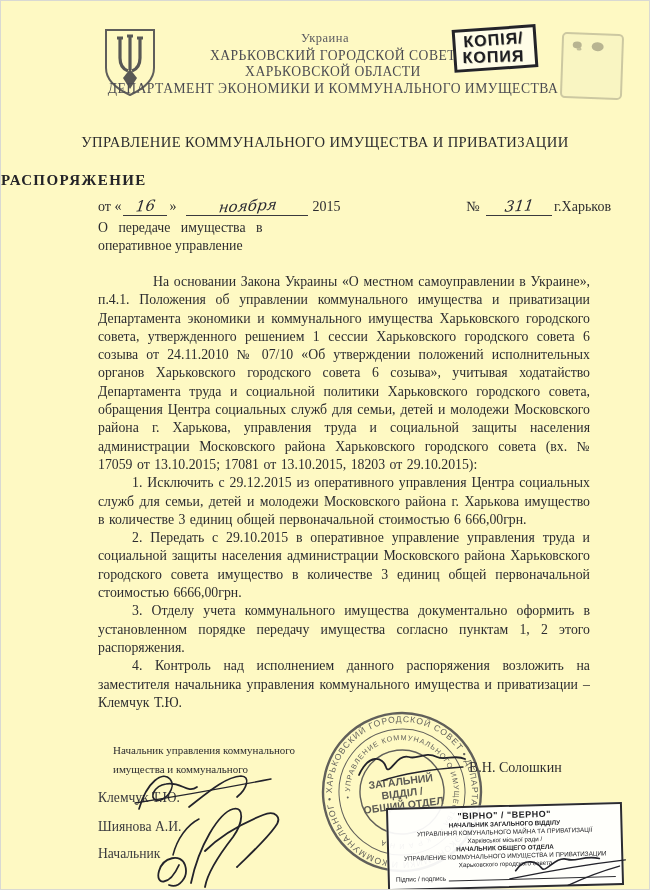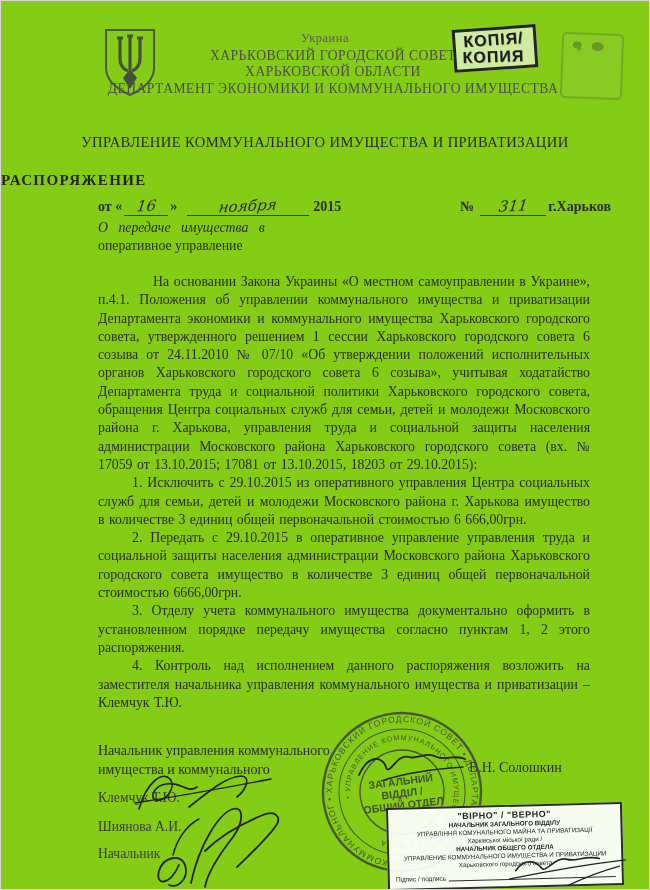--- a/index.html
+++ b/index.html
@@ -1,52 +1,52 @@
 <!DOCTYPE html>
 <html><head>
 <meta charset="utf-8">
 <style>
   html,body{margin:0;padding:0;background:#e9e9e5;}
   .page{
     position:relative;width:650px;height:890px;margin:0 auto;
-    background:#84cc16;border:1px solid #d9d9d3;box-sizing:border-box;
+    background:#fef9c3;border:1px solid #d9d9d3;box-sizing:border-box;
     font-family:"Liberation Serif","DejaVu Serif",serif;color:#2d2d30;
     overflow:hidden;
   }
   
   .arms{position:absolute;left:96px;top:26px;width:66px;height:76px;opacity:.85;}
   .hdr{position:absolute;left:0;right:0;top:30px;text-align:center;}
   .hdr-country{font-size:12.5px;color:#5a5a60;letter-spacing:.5px;margin-bottom:2px;}
   .hdr-line{font-size:13.6px;color:#4c4c52;line-height:16.4px;letter-spacing:.5px;margin-left:16px;}
   .division{position:absolute;left:0;right:0;top:133px;text-align:center;
     font-size:14.6px;color:#2b2b2e;letter-spacing:.4px;}
   .doc-title{position:absolute;left:0;right:0;top:171px;text-align:left;
     font-weight:bold;font-size:15px;letter-spacing:1.4px;color:#242428;}
   
   .date-row{position:absolute;left:97px;right:38px;top:196px;display:flex;
     justify-content:space-between;align-items:baseline;font-size:14px;}
   .date-left,.date-right{display:flex;align-items:baseline;}
-  .b{font-weight:bold;}
+  .b{font-weight:normal;}
   .hand{font-family:"DejaVu Serif",serif;font-style:italic;color:#2b2b33;
     display:inline-block;transform:skewX(-10deg) rotate(-3deg);font-size:15px;}
   .fill{border-bottom:1px solid #3a3a3e;text-align:center;display:inline-block;}
   .fill-day{width:44px;margin:0 2px;}
   .fill-month{width:122px;margin:0 4px 0 10px;}
   .fill-num{width:66px;margin:0 2px 0 6px;}
   
   .subject{position:absolute;left:97px;top:218px;width:235px;font-size:13.8px;line-height:18.4px;}
-  .subject .l1{word-spacing:7px;font-style:italic;}
+  .subject .l1{word-spacing:7px;}
   
   .body{position:absolute;left:97px;top:272px;width:492px;
     font-size:13.8px;line-height:18.3px;text-align:justify;color:#2c2c30;}
   .body p{margin:0;word-spacing:1px;}
   .body p.opening{text-indent:55px;}
   .body p.item{text-indent:34px;}
   
-  .sig-pos{position:absolute;left:97px;top:740px;width:310px;font-size:14px;line-height:19px;}
+  .sig-pos{position:absolute;left:112px;top:740px;width:310px;font-size:11px;line-height:19px;}
   .sig-name{position:absolute;left:468px;top:759px;font-size:14px;}
   .approver{position:absolute;left:97px;font-size:13.6px;color:#3a3a3e;}
   .a1{top:789px;}.a2{top:818px;}.a3{top:845px;}
   .sigsvg{position:absolute;}
   .sigsvg path{fill:none;stroke:#23232b;stroke-linecap:round;}
   
   .copy-stamp{position:absolute;left:452px;top:26px;transform:rotate(-4deg);
     border:3px solid #242428;padding:1px 8px 2px;background:rgba(255,255,255,.6);
     font-family:"Liberation Sans",sans-serif;font-weight:bold;font-size:16px;
     letter-spacing:1px;color:#1e1e22;line-height:17px;z-index:4;text-shadow:.6px .6px 0 rgba(0,0,0,.35);}
@@ -120,21 +120,21 @@
     </div>
   </div>
 
   <div class="subject">
     <div class="l1">О передаче имущества в</div>
     <div>оперативное управление</div>
   </div>
 
   <div class="body">
     <p class="opening">На основании Закона Украины «О местном самоуправлении в Украине», п.4.1. Положения об управлении коммунального имущества и приватизации Департамента экономики и коммунального имущества Харьковского городского совета, утвержденного решением 1 сессии Харьковского городского совета 6 созыва от 24.11.2010 № 07/10 «Об утверждении положений исполнительных органов Харьковского городского совета 6 созыва», учитывая ходатайство Департамента труда и социальной политики Харьковского городского совета, обращения Центра социальных служб для семьи, детей и молодежи Московского района г. Харькова, управления труда и социальной защиты населения администрации Московского района Харьковского городского совета (вх. № 17059 от 13.10.2015; 17081 от 13.10.2015, 18203 от 29.10.2015):</p>
-    <p class="item">1. Исключить с 29.10.2015 из оперативного управления Центра социальных служб для семьи, детей и молодежи Московского района г. Харькова имущество в количестве 3 единиц общей первоначальной стоимостью 6 666,00грн.</p>
+    <p class="item">1. Исключить с 29.12.2015 из оперативного управления Центра социальных служб для семьи, детей и молодежи Московского района г. Харькова имущество в количестве 3 единиц общей первоначальной стоимостью 6 666,00грн.</p>
     <p class="item">2. Передать с 29.10.2015 в оперативное управление управления труда и социальной защиты населения администрации Московского района Харьковского городского совета имущество в количестве 3 единиц общей первоначальной стоимостью 6666,00грн.</p>
     <p class="item">3. Отделу учета коммунального имущества документально оформить в установленном порядке передачу имущества согласно пунктам 1, 2 этого распоряжения.</p>
     <p class="item">4. Контроль над исполнением данного распоряжения возложить на заместителя начальника управления коммунального имущества и приватизации – Клемчук Т.Ю.</p>
   </div>
 
   <div class="sig-pos">
     <div>Начальник управления коммунального</div>
     <div>имущества и коммунального</div>
   </div>
   <div class="sig-name">В.Н. Солошкин</div>

